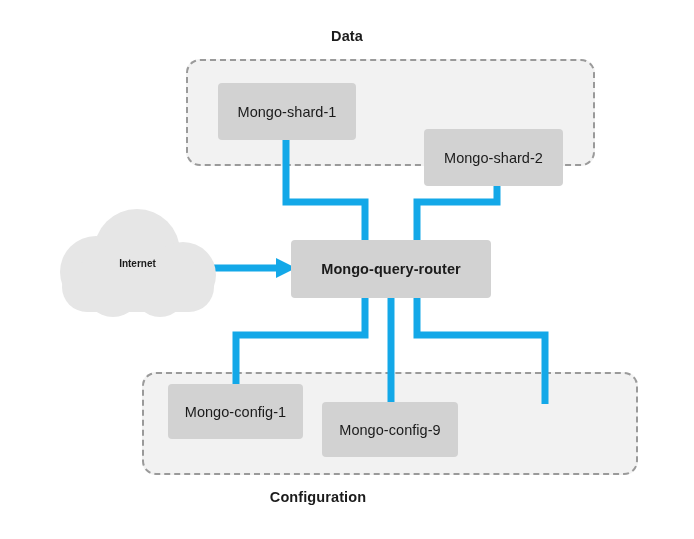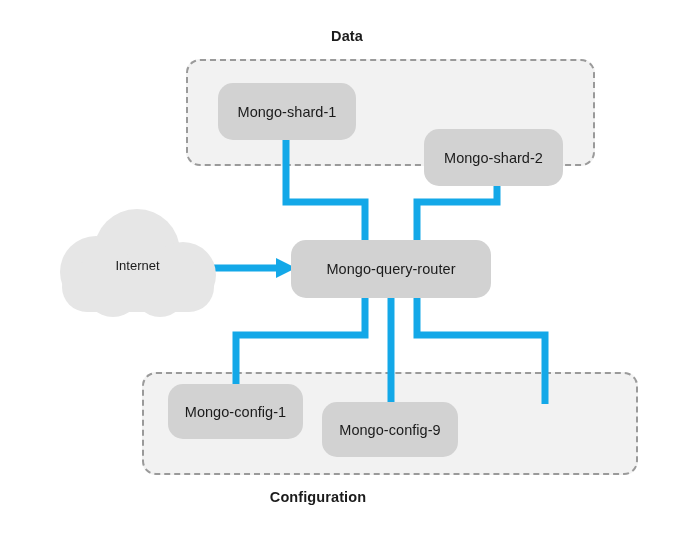--- a/index.html
+++ b/index.html
@@ -52,48 +52,48 @@
     white-space: nowrap;
   }
   #caption-data   { left: 0;   top: 28px;  width: 694px; }
   #caption-config { left: 10px;   top: 489px; width: 616px; }
 
   
   .node-box {
     position: absolute;
     box-sizing: border-box;
     background: #d2d2d2;
-    border-radius: 15px;
+    border-radius: 4px;
     z-index: 4;
     display: flex;
     align-items: center;
     justify-content: center;
     color: #1b1b1b;
     font-size: 14.5px;
     font-weight: normal;
     white-space: nowrap;
     letter-spacing: .05px;
   }
   #node-shard-1  { left: 218px; top: 83px;  width: 138px; height: 57px; }
   #node-shard-2  { left: 424px; top: 83px;  width: 139px; height: 57px; margin-top: 46px; }
-  #node-router   { left: 291px; top: 240px; width: 200px; height: 58px; z-index: 5; }
+  #node-router   { left: 291px; top: 240px; width: 200px; height: 58px; z-index: 5; font-weight: bold; }
   #node-config-1 { left: 168px; top: 384px; width: 135px; height: 55px; }
   #node-config-2 { left: 322px; top: 402px; width: 136px; height: 55px; }
   #node-config-3 { left: 477px; top: 402px; width: 135px; height: 55px; }
 
   
   #cloud-label {
     position: absolute;
     left: 60px;
     top: 258px;
     width: 155px;
     text-align: center;
     z-index: 4;
-    font-size: 13px;
-    font-weight: normal;
+    font-size: 10px;
+    font-weight: bold;
     color: #1b1b1b;
     white-space: nowrap;
   }
 </style>
 </head>
 <body>
 
 <div id="canvas">
 
   <div class="group-zone" id="zone-data"></div>

